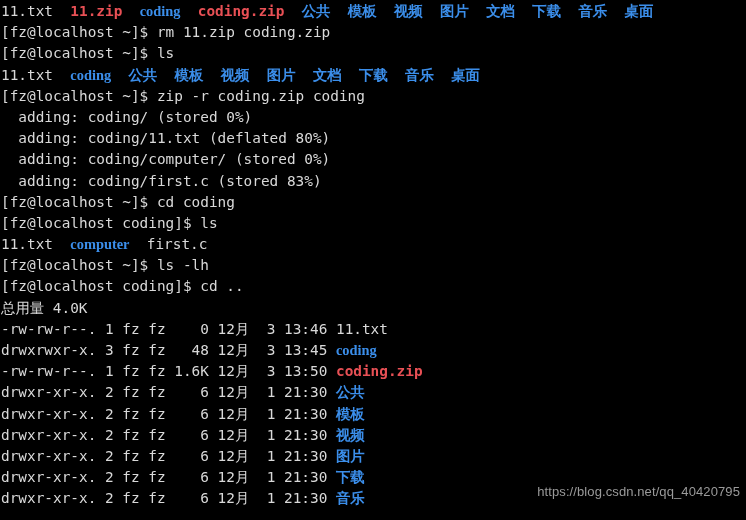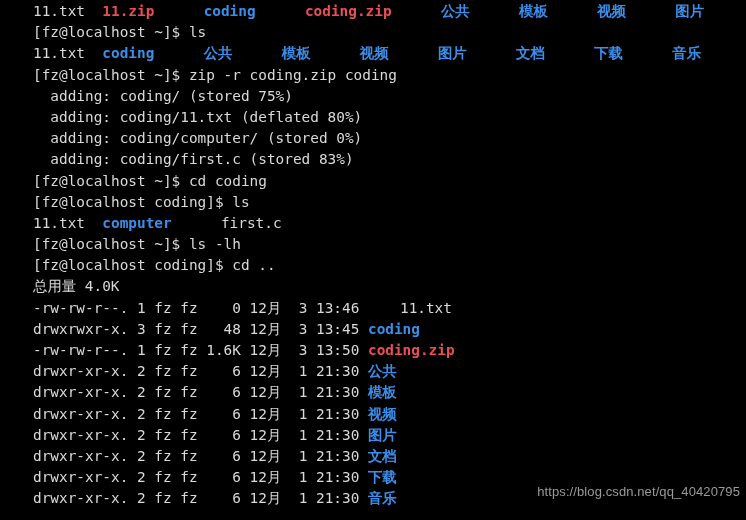--- a/index.html
+++ b/index.html
@@ -24,58 +24,58 @@
     position: absolute;
     top: 1px;
     left: 1px;
     width: 744px;
   }
   .line {
     white-space: pre;
     height: 21.2px;
     display: block;
   }
-  .fg-white  { color: #d9d9d9; padding-left: 32px; }
-  .fg-blue   { color: #3b8eea; font-weight: bold; }
+  .fg-white  { color: #d9d9d9; }
+  .fg-blue   { color: #3b8eea; font-weight: bold; font-family: Liberation Serif, serif; }
   .fg-red    { color: #e85055; font-weight: bold; }
   #watermark {
     position: absolute;
     right: 6px;
     bottom: 18px;
     font-family: "Liberation Sans", sans-serif;
     font-size: 13px;
     color: #9a9a9a;
     letter-spacing: 0.1px;
     white-space: pre;
   }
 </style>
 </head>
 <body>
 
 <div id="terminal">
   <div id="screen">
       <div class="line"><span class="fg-white">11.txt  </span><span class="fg-red">11.zip</span><span class="fg-white">  </span><span class="fg-blue">coding</span><span class="fg-white">  </span><span class="fg-red">coding.zip</span><span class="fg-white">  </span><span class="fg-blue">公共</span><span class="fg-white">  </span><span class="fg-blue">模板</span><span class="fg-white">  </span><span class="fg-blue">视频</span><span class="fg-white">  </span><span class="fg-blue">图片</span><span class="fg-white">  </span><span class="fg-blue">文档</span><span class="fg-white">  </span><span class="fg-blue">下载</span><span class="fg-white">  </span><span class="fg-blue">音乐</span><span class="fg-white">  </span><span class="fg-blue">桌面</span></div>
+      <div class="line"><span class="fg-white">[fz@localhost ~]$ rm 11.zip coding.zip</span></div>
       <div class="line"><span class="fg-white">[fz@localhost ~]$ ls</span></div>
       <div class="line"><span class="fg-white">11.txt  </span><span class="fg-blue">coding</span><span class="fg-white">  </span><span class="fg-blue">公共</span><span class="fg-white">  </span><span class="fg-blue">模板</span><span class="fg-white">  </span><span class="fg-blue">视频</span><span class="fg-white">  </span><span class="fg-blue">图片</span><span class="fg-white">  </span><span class="fg-blue">文档</span><span class="fg-white">  </span><span class="fg-blue">下载</span><span class="fg-white">  </span><span class="fg-blue">音乐</span><span class="fg-white">  </span><span class="fg-blue">桌面</span></div>
       <div class="line"><span class="fg-white">[fz@localhost ~]$ zip -r coding.zip coding</span></div>
-      <div class="line"><span class="fg-white">  adding: coding/ (stored 75%)</span></div>
+      <div class="line"><span class="fg-white">  adding: coding/ (stored 0%)</span></div>
       <div class="line"><span class="fg-white">  adding: coding/11.txt (deflated 80%)</span></div>
       <div class="line"><span class="fg-white">  adding: coding/computer/ (stored 0%)</span></div>
       <div class="line"><span class="fg-white">  adding: coding/first.c (stored 83%)</span></div>
       <div class="line"><span class="fg-white">[fz@localhost ~]$ cd coding</span></div>
       <div class="line"><span class="fg-white">[fz@localhost coding]$ ls</span></div>
       <div class="line"><span class="fg-white">11.txt  </span><span class="fg-blue">computer</span><span class="fg-white">  first.c</span></div>
       <div class="line"><span class="fg-white">[fz@localhost ~]$ ls -lh</span></div>
       <div class="line"><span class="fg-white">[fz@localhost coding]$ cd ..</span></div>
       <div class="line"><span class="fg-white">总用量 4.0K</span></div>
       <div class="line"><span class="fg-white">-rw-rw-r--. 1 fz fz    0 12月  3 13:46 </span><span class="fg-white">11.txt</span></div>
       <div class="line"><span class="fg-white">drwxrwxr-x. 3 fz fz   48 12月  3 13:45 </span><span class="fg-blue">coding</span></div>
       <div class="line"><span class="fg-white">-rw-rw-r--. 1 fz fz 1.6K 12月  3 13:50 </span><span class="fg-red">coding.zip</span></div>
       <div class="line"><span class="fg-white">drwxr-xr-x. 2 fz fz    6 12月  1 21:30 </span><span class="fg-blue">公共</span></div>
       <div class="line"><span class="fg-white">drwxr-xr-x. 2 fz fz    6 12月  1 21:30 </span><span class="fg-blue">模板</span></div>
       <div class="line"><span class="fg-white">drwxr-xr-x. 2 fz fz    6 12月  1 21:30 </span><span class="fg-blue">视频</span></div>
       <div class="line"><span class="fg-white">drwxr-xr-x. 2 fz fz    6 12月  1 21:30 </span><span class="fg-blue">图片</span></div>
-      <div class="line"><span class="fg-white">drwxr-xr-x. 2 fz fz    6 12月  1 21:30 </span><span class="fg-blue">文档</span></div>
       <div class="line"><span class="fg-white">drwxr-xr-x. 2 fz fz    6 12月  1 21:30 </span><span class="fg-blue">下载</span></div>
       <div class="line"><span class="fg-white">drwxr-xr-x. 2 fz fz    6 12月  1 21:30 </span><span class="fg-blue">音乐</span></div>
     </div>
   <div id="watermark">https://blog.csdn.net/qq_40420795</div>
 </div>
 
 </body></html>

